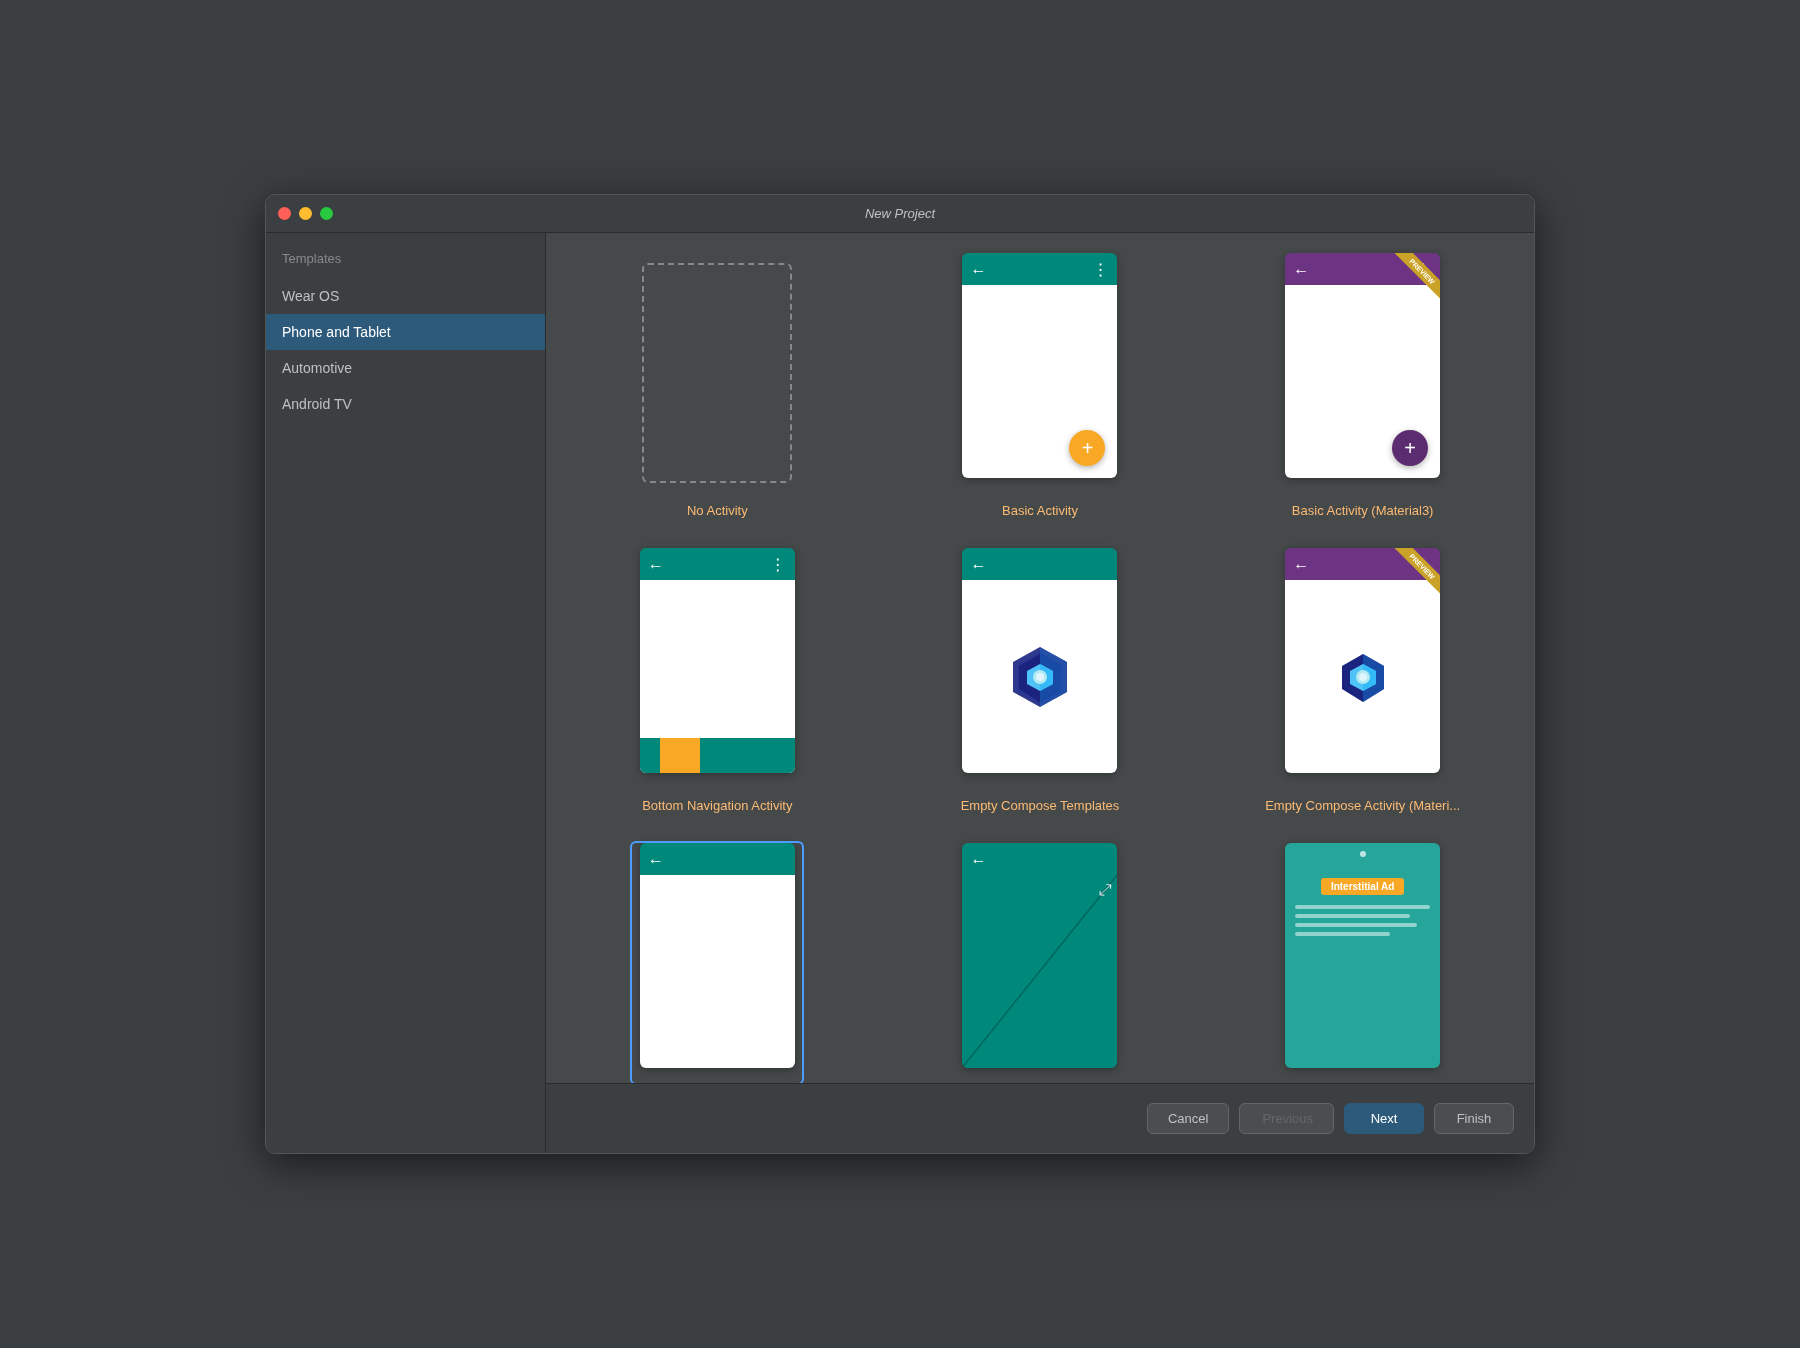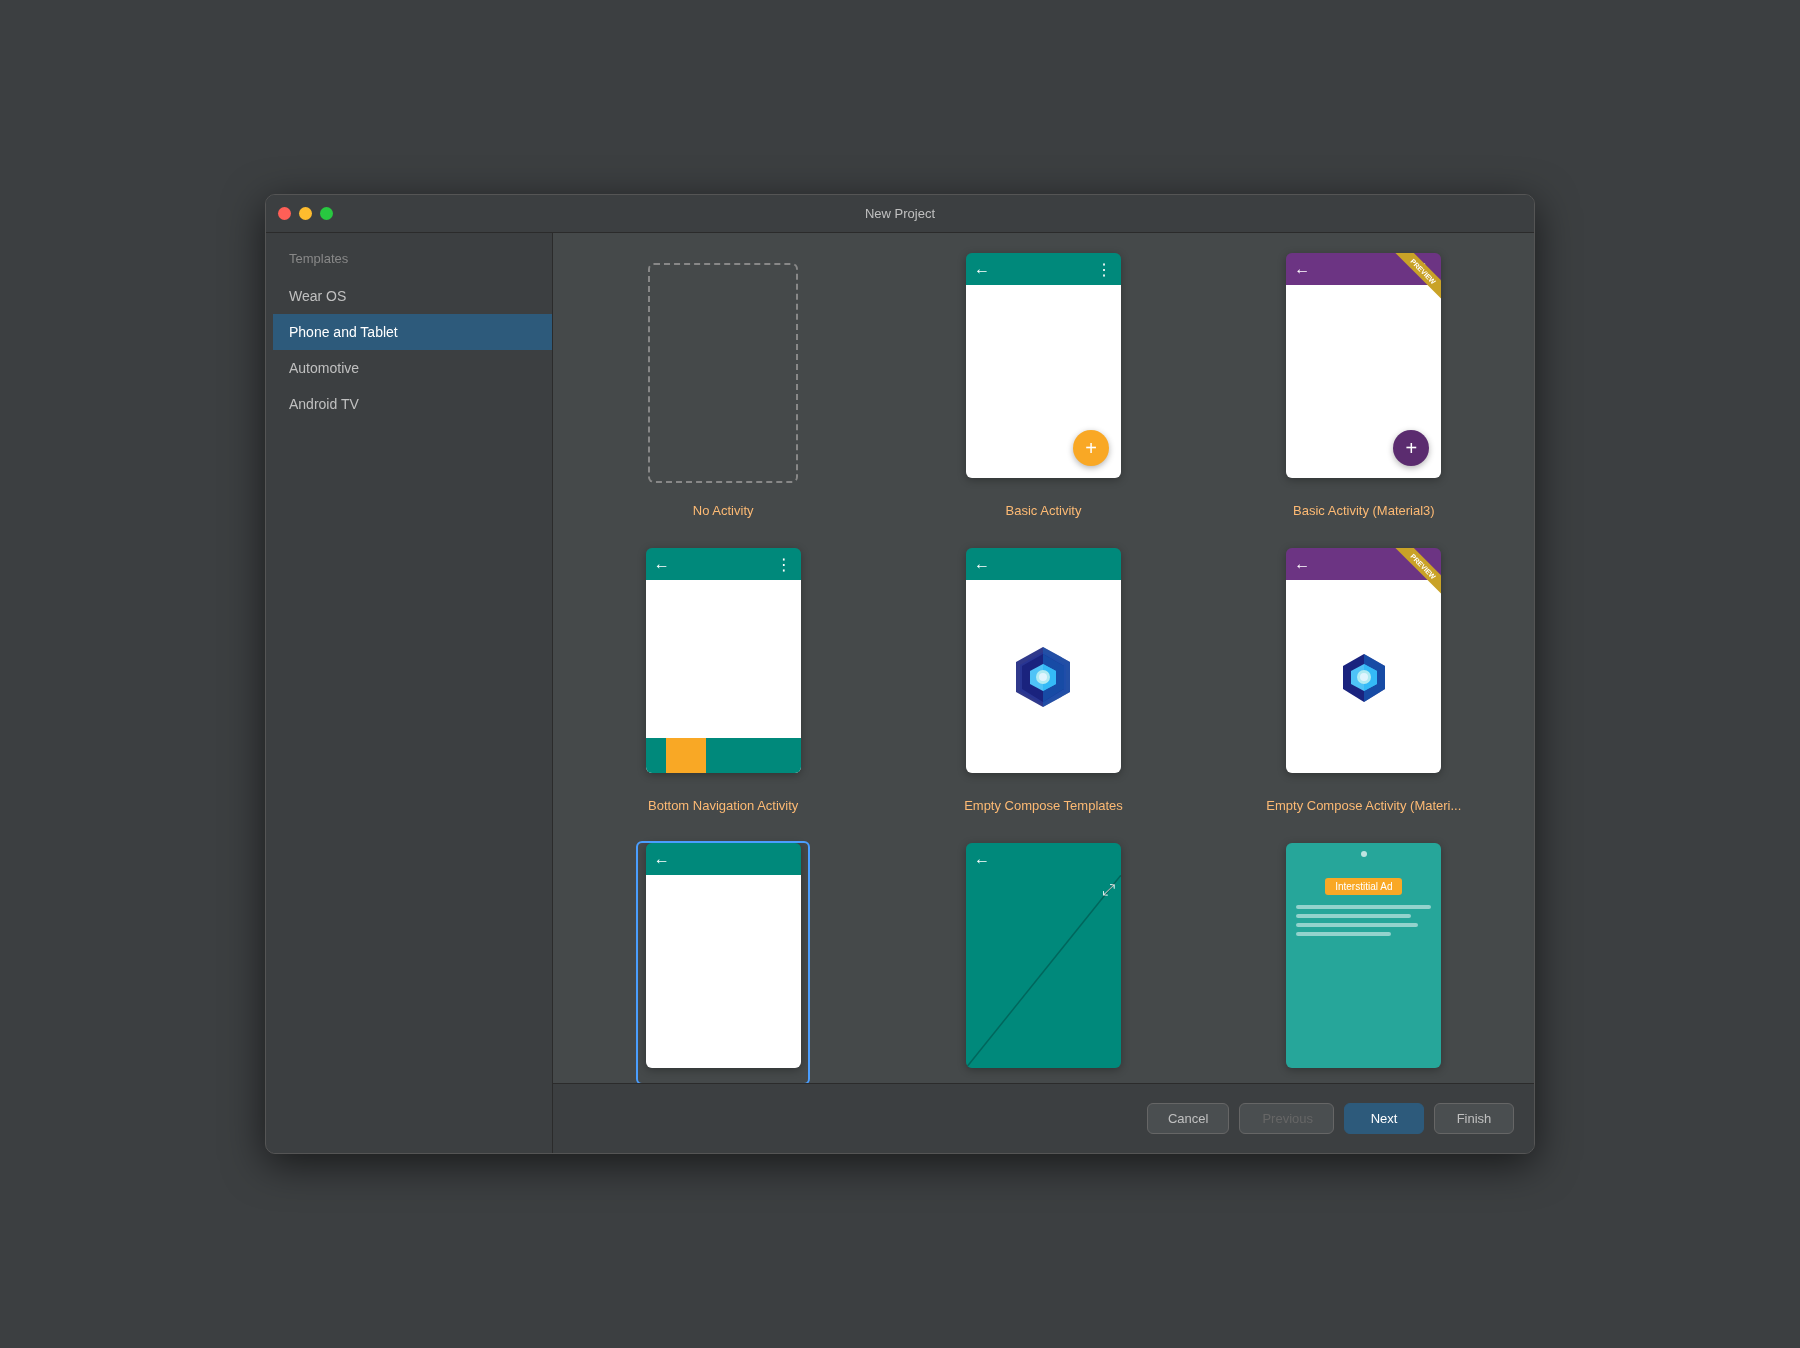--- a/index.html
+++ b/index.html
@@ -45,33 +45,33 @@
       width: 13px;
       height: 13px;
       border-radius: 50%;
     }
     .tl-close { background: #ff5f57; }
     .tl-min { background: #febc2e; }
     .tl-max { background: #28c840; }
     .title-text {
       color: #c0c0c0;
       font-size: 13px;
+      font-style: italic;
     }
     .content {
       display: flex;
       flex: 1;
       overflow: hidden;
     }
     .sidebar {
       width: 280px;
       background: #3c3f41;
       border-right: 1px solid #2b2b2b;
       padding: 10px 0;
       flex-shrink: 0;
-      margin-left: 7px;
     }
     .sidebar-title {
       color: #888;
       font-size: 13px;
       padding: 8px 16px 12px;
     }
     .sidebar-item {
       padding: 10px 16px;
       font-size: 14px;
       color: #c0c0c0;
@@ -221,21 +221,21 @@
       width: 6px;
       height: 6px;
       border-radius: 50%;
       background: white;
       opacity: 0.7;
     }
     .interstitial-ad-badge {
       background: #f9a825;
       color: white;
       font-size: 10px;
-      font-weight: normal;
+      font-weight: bold;
       padding: 3px 10px;
       border-radius: 3px;
       margin-top: 20px;
     }
     .interstitial-lines {
       margin-top: 10px;
       width: 100%;
       display: flex;
       flex-direction: column;
       gap: 5px;

